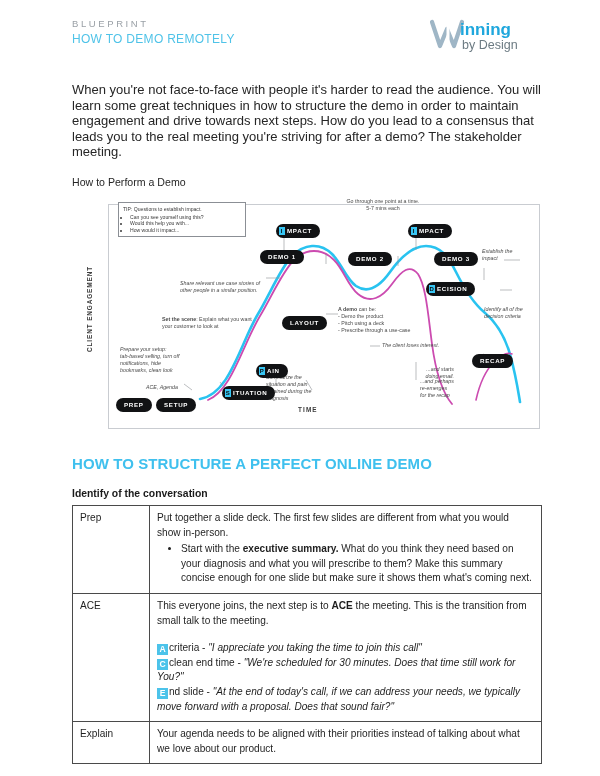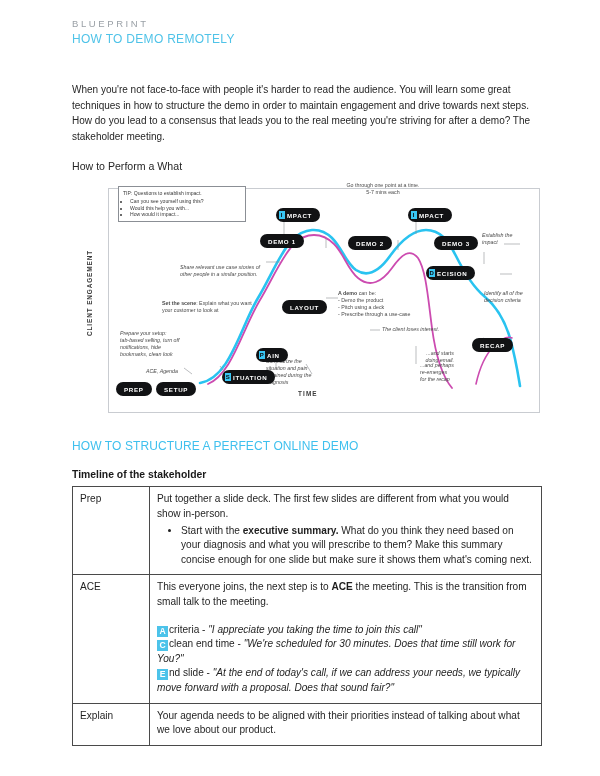--- a/index.html
+++ b/index.html
@@ -11,21 +11,21 @@
   .page{position:relative;width:600px;height:564px;box-sizing:border-box;padding:18px 60px 0 72px;}
 
   
   .hdr{position:relative;height:48px;}
   .kicker{font-size:9.5px;letter-spacing:2.6px;color:#9aa0a6;font-weight:400;margin:0 0 3px 0;}
   .title{font-size:12px;color:#4fc3e8;font-weight:400;letter-spacing:.3px;margin:0;}
   .logo{position:absolute;right:-8px;top:-2px;text-align:left;width:120px;height:42px;}
   .logo svg{display:block;}
 
   
-  .intro{font-size:10px;line-height:15.6px;color:#262626;margin:16px 0 0 0;width:470px;}
+  .intro{font-size:13px;line-height:15.6px;color:#262626;margin:16px 0 0 0;width:470px;}
   .subline{font-size:10.6px;color:#262626;margin:16px 0 6px 0;}
 
   
   .diagram{position:relative;width:460px;height:245px;margin:2px 0 0 8px;}
   .dgbox{position:absolute;left:28px;top:10px;width:432px;height:225px;border:1px solid #c9ccd1;box-sizing:border-box;background:#fff;}
   .axis-y{position:absolute;left:6px;top:55px;width:14px;height:120px;
     writing-mode:vertical-rl;transform:rotate(180deg);
     font-size:6.4px;letter-spacing:.9px;color:#3c3c3c;font-weight:700;text-align:center;}
   .axis-x{position:absolute;left:218px;top:212px;font-size:6.4px;letter-spacing:1.1px;color:#3c3c3c;font-weight:700;}
   svg.curves{position:absolute;left:0;top:0;width:460px;height:245px;}
@@ -38,21 +38,21 @@
   .pill.ltr{padding-left:3px;}
 
   .note{position:absolute;font-size:5.3px;line-height:7px;color:#4a4a4a;font-style:italic;}
   .note.plain{font-style:normal;}
   .tipbox{position:absolute;border:1px solid #8b8f95;background:#fff;padding:3px 4px;
     font-size:5.1px;line-height:6.6px;color:#3a3a3a;}
   .tipbox ul{margin:1px 0 0 0;padding-left:7px;}
   .tipbox li{margin:0;}
 
   
-  .sec-h{font-size:12px;color:#3fc0ee;font-weight:400;letter-spacing:.1px;margin:16px 0 0 0;}
+  .sec-h{font-size:15px;color:#3fc0ee;font-weight:700;letter-spacing:.1px;margin:16px 0 0 0;}
   .sub-h{font-size:10.4px;color:#1a1a1a;font-weight:700;margin:16px 0 6px 0;}
 
   
   table.tl{border-collapse:collapse;width:470px;font-size:10.1px;line-height:14.6px;color:#1f1f1f;}
   table.tl td{border:1px solid #4a4a4a;vertical-align:top;padding:5px 7px 7px 7px;}
   td.k{width:62px;}
   ul.b{margin:2px 0 0 0;padding-left:24px;}
   ul.b li{margin:0;}
   .ace-line{margin-top:13px;}
   .sq{display:inline-block;width:11px;height:11px;background:#4cc3ea;color:#fff;
@@ -61,24 +61,32 @@
   i.q{font-style:italic;}
 </style>
 </head>
 <body>
 
 <div class="page">
 
   <div class="hdr">
     <div class="kicker">BLUEPRINT</div>
     <div class="title">HOW TO DEMO REMOTELY</div>
+    <div class="logo">
+      <svg width="118" height="40" viewBox="0 0 118 40">
+        <path d="M4 6 L12 30 L19 13 L26 30 L34 6" fill="none" stroke="#9fb6c6" stroke-width="4.2" stroke-linejoin="round" stroke-linecap="round"></path>
+        <path d="M20 6 L20 30" fill="none" stroke="#ffffff" stroke-width="3"></path>
+        <text x="32" y="19" font-family="Liberation Sans, sans-serif" font-size="17" font-weight="bold" fill="#1fa7dd" id="lg-word">inning</text>
+        <text x="34" y="33" font-family="Liberation Sans, sans-serif" font-size="12.5" fill="#6b7a82" id="lg-sub">by Design</text>
+      </svg>
+    </div>
   </div>
 
   <p class="intro">When you're not face-to-face with people it's harder to read the audience. You will learn some great techniques in how to structure the demo in order to maintain engagement and drive towards next steps. How do you lead to a consensus that leads you to the real meeting you're striving for after a demo? The stakeholder meeting.</p>
-  <p class="subline">How to Perform a What</p>
+  <p class="subline">How to Perform a Demo</p>
 
   <div class="diagram">
     <div class="dgbox"></div>
 
     <div class="axis-y">CLIENT ENGAGEMENT</div>
     <div class="axis-x">TIME</div>
 
     <svg class="curves" viewBox="0 0 460 245">
 
       <path d="M120 205 C150 200 160 150 178 120 C190 100 200 75 212 62
@@ -194,21 +202,21 @@
     </div>
     <div class="pill" style="left:36px;top:204px;">
       <span>PREP</span>
     </div>
     <div class="pill" style="left:76px;top:204px;">
       <span>SETUP</span>
     </div>
   </div>
 
   <div class="sec-h">HOW TO STRUCTURE A PERFECT ONLINE DEMO</div>
-  <div class="sub-h">Timeline of the stakeholder</div>
+  <div class="sub-h">Identify of the conversation</div>
 
   <table class="tl">
     <tbody>
       <tr>
         <td class="k">Prep</td>
         <td>
           <span>Put together a slide deck. The first few slides are different from what you would show in-person.</span>
           <ul class="b">
             <li><span>Start with the </span><b>executive summary.</b><span> What do you think they need based on your diagnosis and what you will prescribe to them? Make this summary concise enough for one slide but make sure it shows them what's coming next.</span></li>
           </ul>

